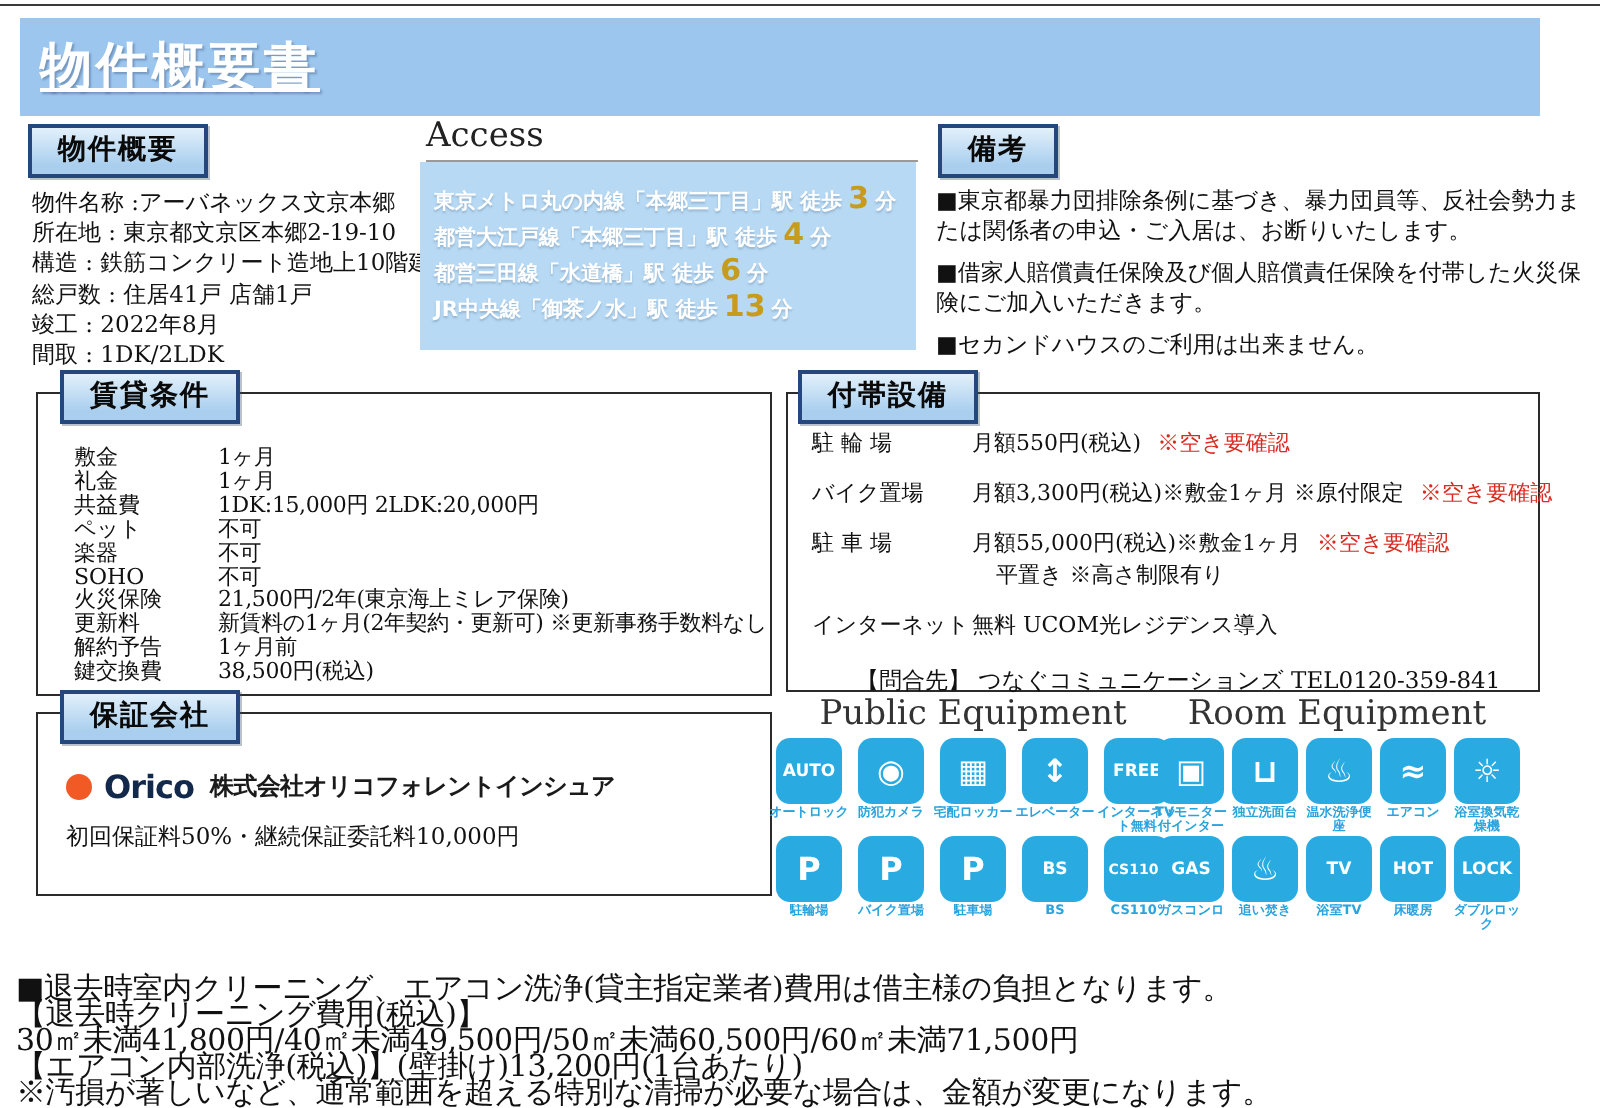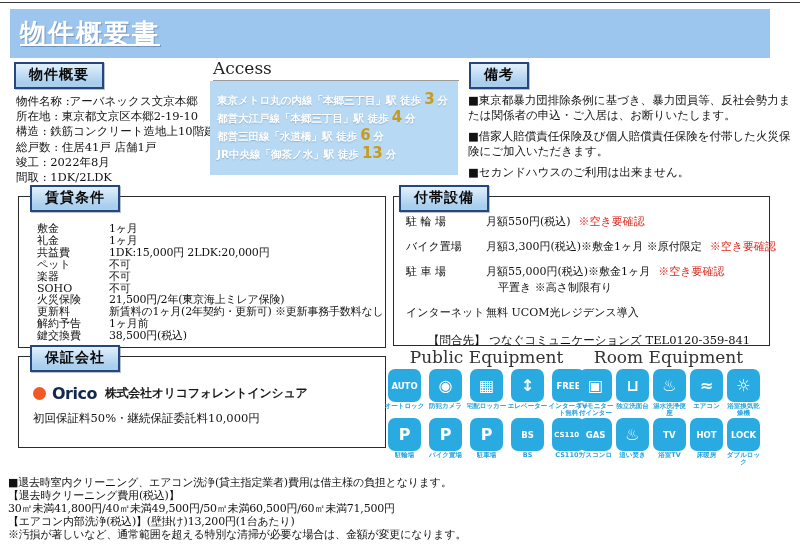--- a/index.html
+++ b/index.html
@@ -84,22 +84,22 @@
   .tile { width:33px; height:33px; border-radius:7px; background:#29abe2;
     display:flex; align-items:center; justify-content:center;
     color:#fff; font-family:"DejaVu Sans", sans-serif; font-weight:bold; font-size:16px; }
   .tile.txt  { font-size:8.5px; letter-spacing:0; }
   .tile.cs   { font-size:7px; }
   .tile-label { margin-top:1px; height:13px; font-family:"DejaVu Sans", sans-serif;
     font-size:6.5px; line-height:6.8px; color:#29a4dd; text-align:center; font-weight:bold;
     overflow:hidden; }
 
   
-  .footer { position:absolute; left:8px; top:477px; width:786px;
-    font-size:11px; line-height:12.9px; letter-spacing:-.2px; white-space:nowrap; }
+  .footer { position:absolute; left:8px; top:488px; width:786px;
+    font-size:15px; line-height:12.9px; letter-spacing:-.2px; white-space:nowrap; }
 </style>
 </head>
 <body>
 
 <div class="top-rule"></div>
 
 <div class="titlebar">
   <span class="doc-label">物件概要書</span>
 </div>
 

